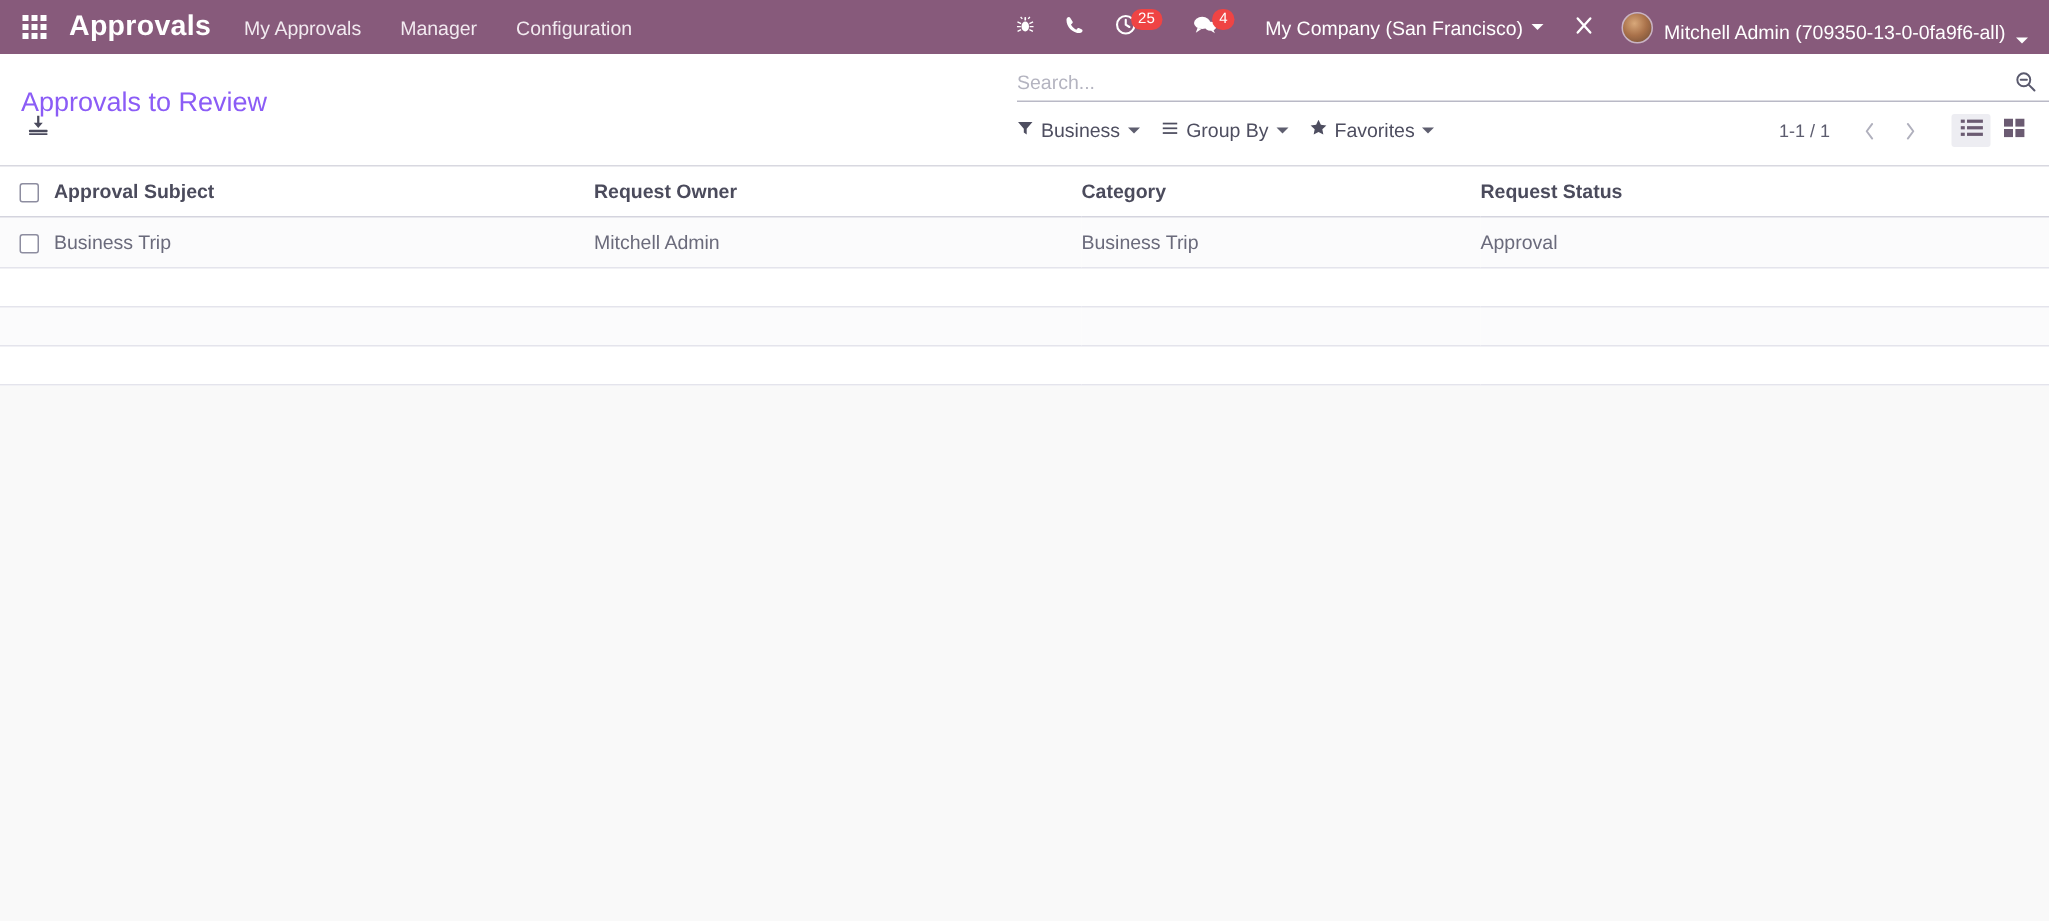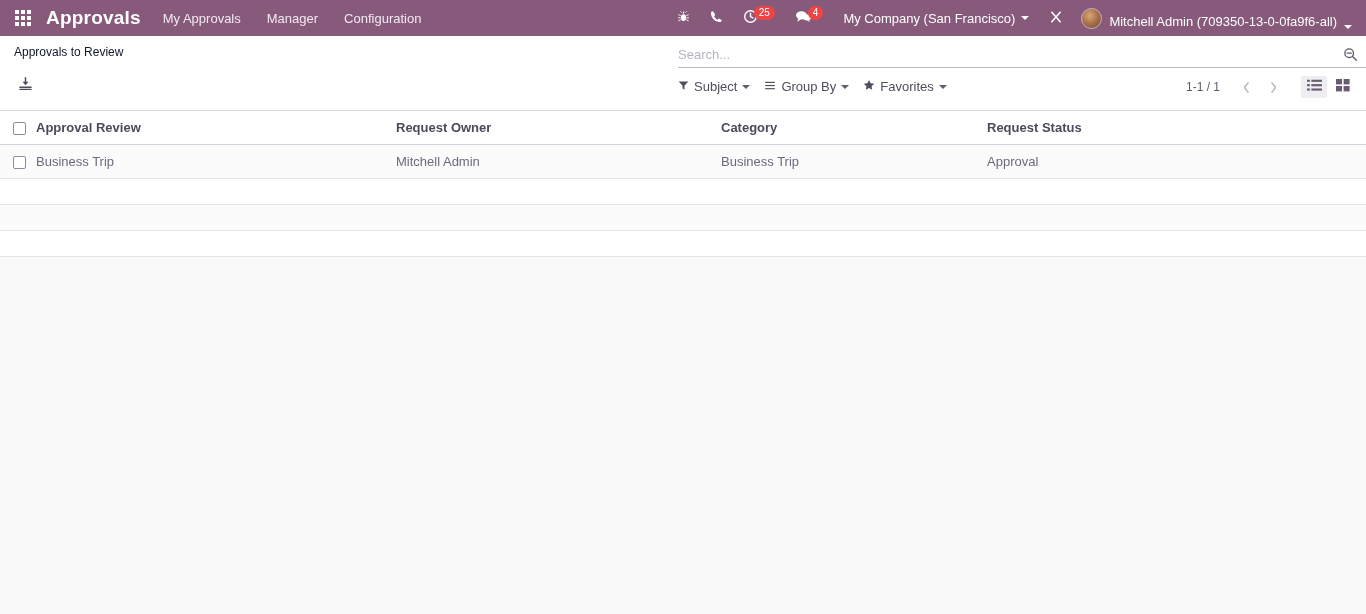--- a/index.html
+++ b/index.html
@@ -132,23 +132,23 @@
   
   .control-panel {
     background: #ffffff;
     border-bottom: 1px solid #d8d8e0;
     position: relative;
     height: 75px;
   }
   .breadcrumb {
     position: absolute;
     left: 14px;
-    top: 9px;
-    font-size: 12px;
-    color: #0f172a;
+    top: 22px;
+    font-size: 18px;
+    color: #8b5cf6;
     font-weight: normal;
   }
   .cp-buttons {
     position: absolute;
     left: 18px;
     top: 40px;
     display: flex;
     align-items: center;
     gap: 12px;
   }
@@ -396,21 +396,21 @@
       </span>
     </div>
 
     <div class="facet-row">
       <div class="dd-btn">
         <span>
           <svg width="11" height="11" viewBox="0 0 16 16" fill="#4e4e60">
             <path d="M1 2 h14 L9.4 8.4 V14 L6.6 12.2 V8.4 z"></path>
           </svg>
         </span>
-        <span>Subject</span>
+        <span>Business</span>
         <span class="caret-dark"></span>
       </div>
 
       <div class="dd-btn">
         <span>
           <svg width="12" height="11" viewBox="0 0 16 16" fill="#4e4e60">
             <rect x="1" y="2.6" width="14" height="1.7"></rect>
             <rect x="1" y="7.2" width="14" height="1.7"></rect>
             <rect x="1" y="11.8" width="14" height="1.7"></rect>
           </svg>
@@ -471,21 +471,21 @@
   </div>
 </div>
 
 <div class="content">
   <table class="olist">
     <thead>
       <tr>
         <th class="col-check">
           <span class="ck"></span>
         </th>
-        <th class="col-subject">Approval Review</th>
+        <th class="col-subject">Approval Subject</th>
         <th class="col-owner">Request Owner</th>
         <th class="col-category">Category</th>
         <th class="col-status">Request Status</th>
       </tr>
     </thead>
     <tbody>
       <tr class="data-row">
         <td class="col-check">
           <span class="ck"></span>
         </td>

